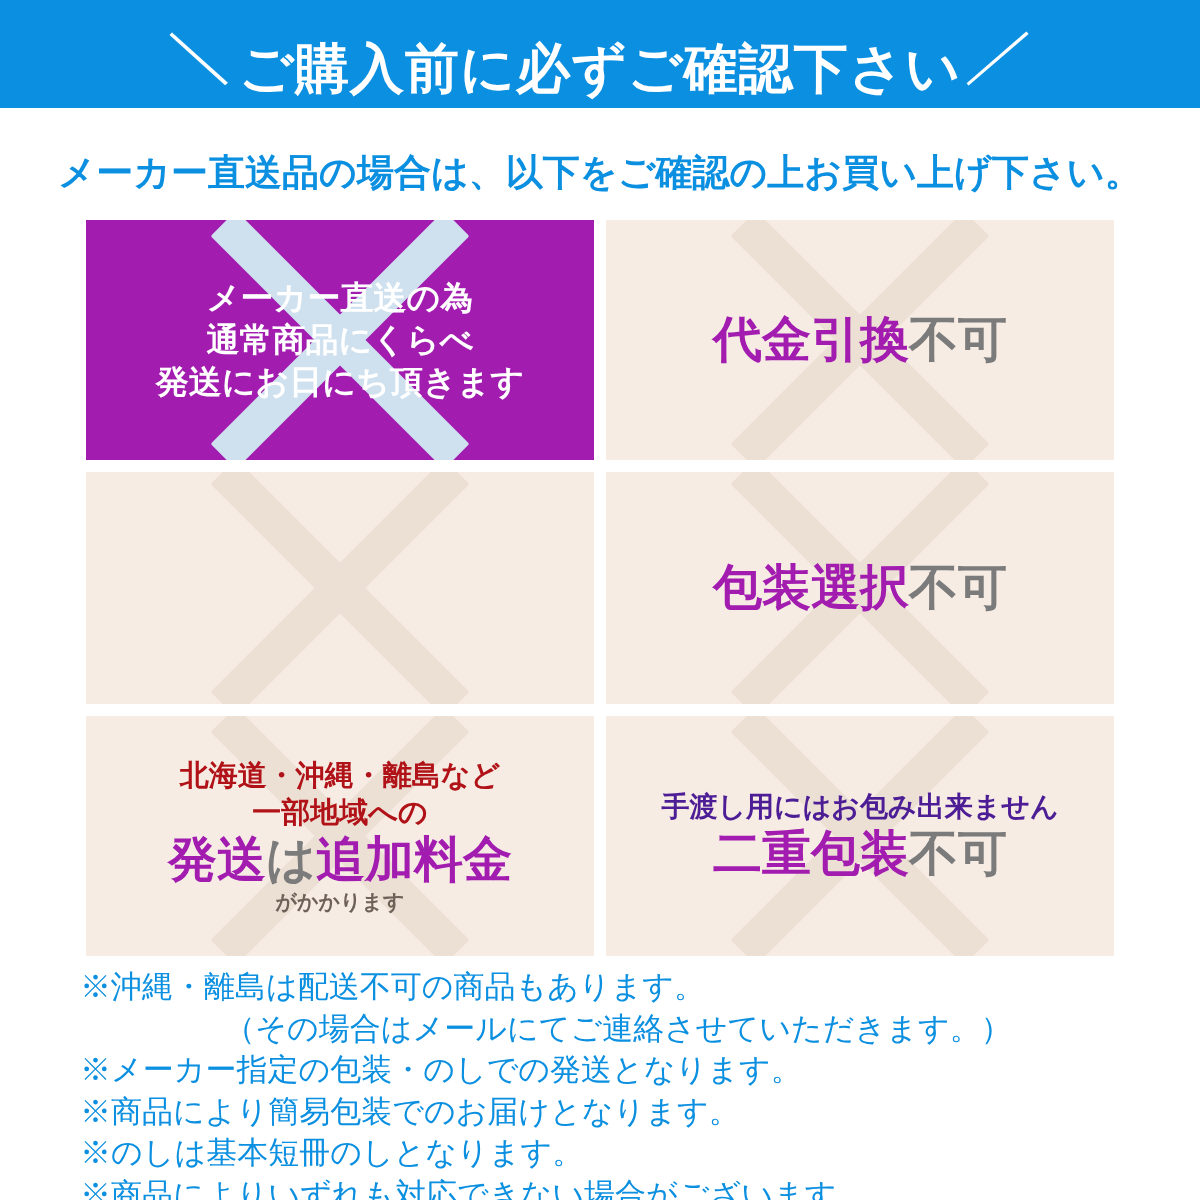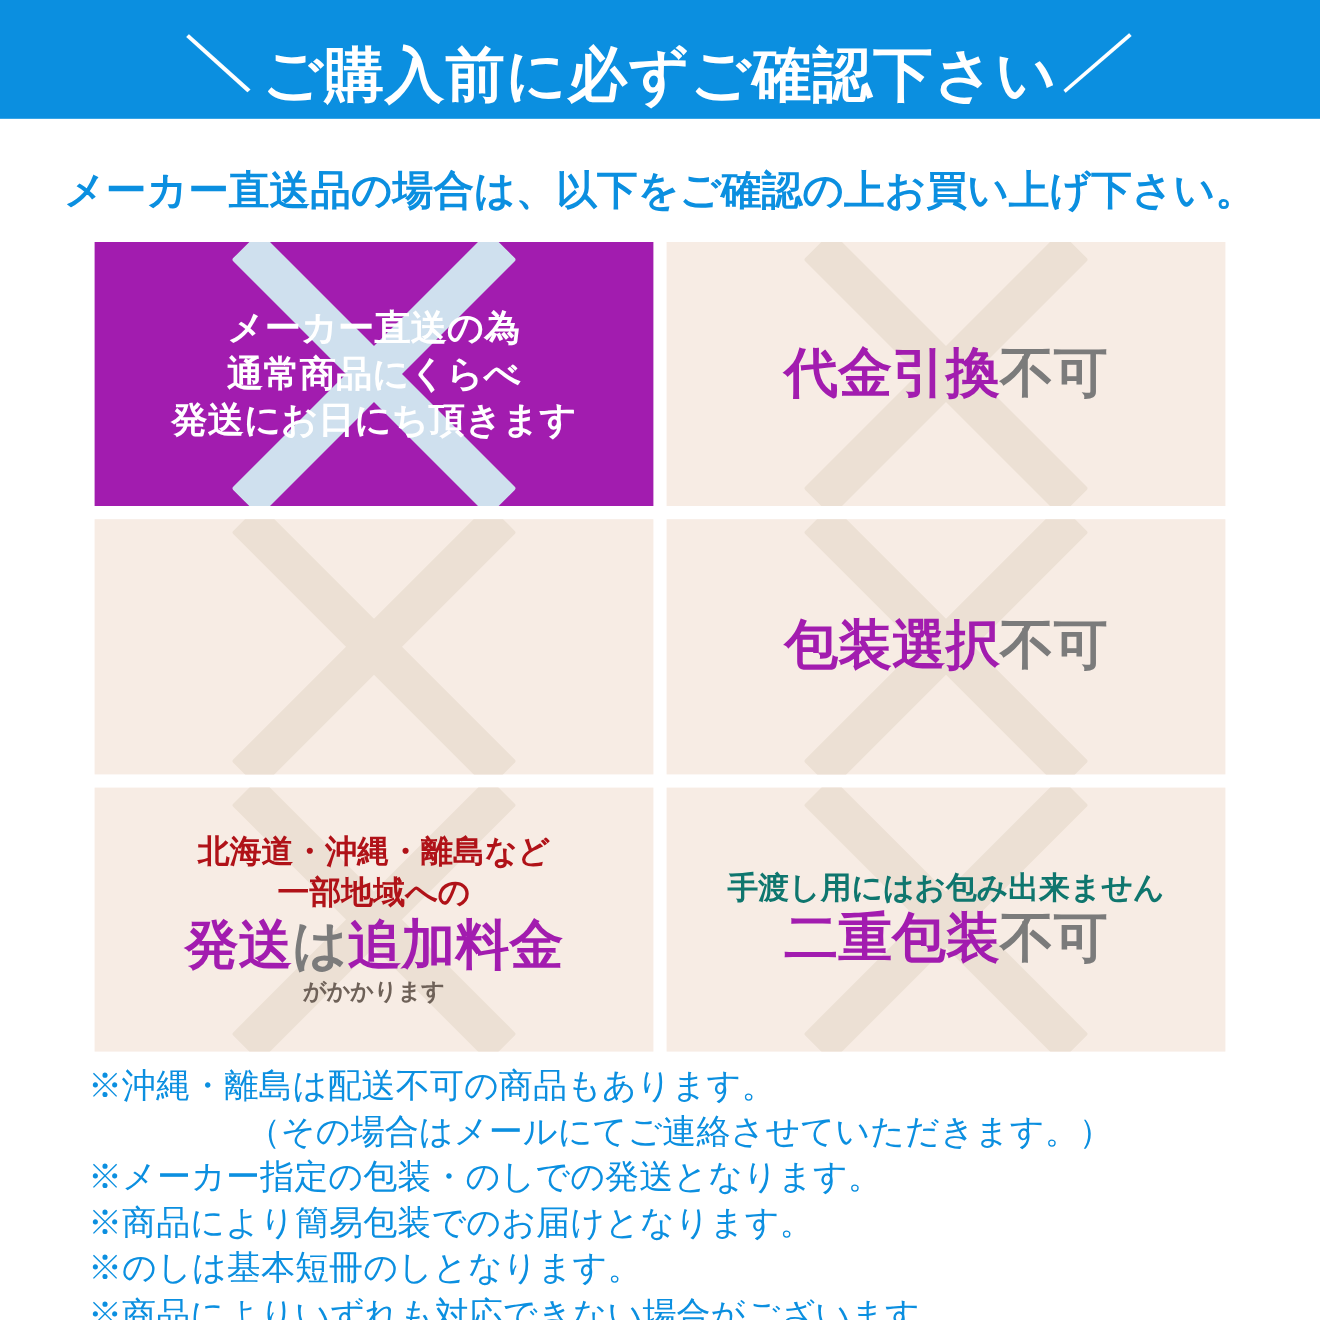--- a/index.html
+++ b/index.html
@@ -132,21 +132,21 @@
     font-weight: bold;
     white-space: nowrap;
   }
   .line-small-red {
     color: #b01218;
     font-size: 29px;
     font-weight: bold;
     white-space: nowrap;
   }
   .line-small-gray {
-    color: #0f766e;
+    color: #4c1d95;
     font-size: 28px;
     font-weight: bold;
     white-space: nowrap;
   }
   .line-big {
     font-size: 49px;
     font-weight: bold;
     white-space: nowrap;
     line-height: 1.18;
   }

